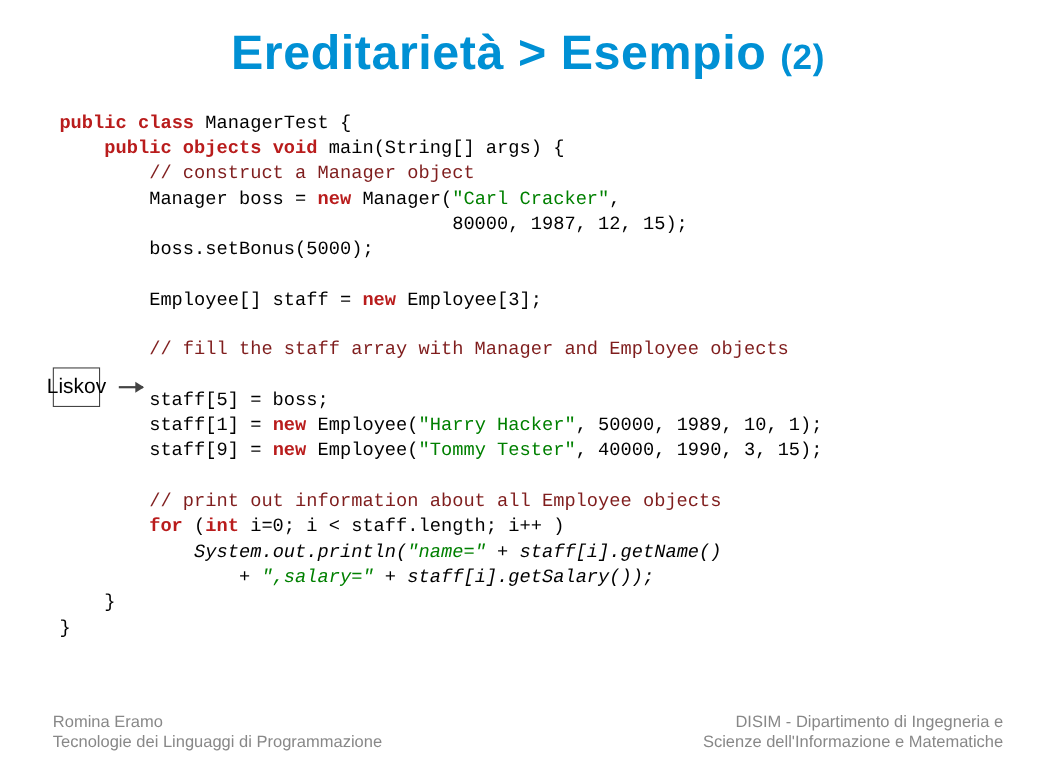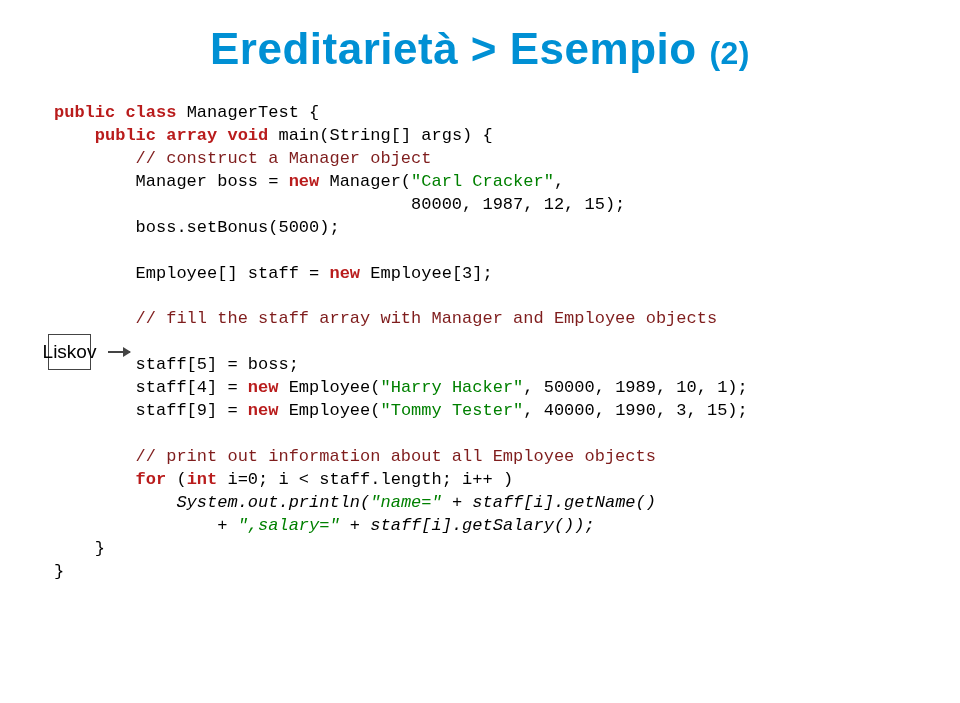--- a/index.html
+++ b/index.html
@@ -85,36 +85,46 @@
     <span>Ereditarietà &gt; Esempio </span><span class="small">(2)</span>
   </div>
 
   <div class="code-wrap">
     <div class="liskov-box">
       <span>Liskov</span>
     </div>
     <div class="arrow"></div>
 
     <div class="code"><span class="kw">public</span><span class="kw"> class</span><span> ManagerTest {</span>
-<span class="kw">    public</span><span class="kw"> array</span><span class="kw"> void</span><span> main(String[] args) {</span>
+<span class="kw">    public</span><span class="kw"> objects</span><span class="kw"> void</span><span> main(String[] args) {</span>
 <span class="cm">        // construct a Manager object</span>
 <span>        Manager boss = </span><span class="kw">new</span><span> Manager(</span><span class="st">"Carl Cracker"</span><span>,</span>
 <span>                                   80000, 1987, 12, 15);</span>
 <span>        boss.setBonus(5000);</span>
 <span></span>
 <span>        Employee[] staff = </span><span class="kw">new</span><span> Employee[3];</span>
 <span></span>
 <span class="cm">        // fill the staff array with Manager and Employee objects</span>
 <span></span>
 <span>        staff[5] = boss;</span>
-<span>        staff[4] = </span><span class="kw">new</span><span> Employee(</span><span class="st">"Harry Hacker"</span><span>, 50000, 1989, 10, 1);</span>
+<span>        staff[1] = </span><span class="kw">new</span><span> Employee(</span><span class="st">"Harry Hacker"</span><span>, 50000, 1989, 10, 1);</span>
 <span>        staff[9] = </span><span class="kw">new</span><span> Employee(</span><span class="st">"Tommy Tester"</span><span>, 40000, 1990, 3, 15);</span>
 <span></span>
 <span class="cm">        // print out information about all Employee objects</span>
 <span class="kw">        for</span><span> (</span><span class="kw">int</span><span> i=0; i &lt; staff.length; i++ )</span>
 <span class="it">            System.</span><span class="it">out</span><span class="it">.println(</span><span class="st it">"name="</span><span class="it"> + staff[i].getName()</span>
 <span class="it">                + </span><span class="st it">",salary="</span><span class="it"> + staff[i].getSalary());</span>
 <span>    }</span>
 <span>}</span></div>
   </div>
 
+  <div class="footer">
+    <div class="left">
+      <div>Romina Eramo</div>
+      <div>Tecnologie dei Linguaggi di Programmazione</div>
+    </div>
+    <div class="right">
+      <div>DISIM - Dipartimento di Ingegneria e</div>
+      <div>Scienze dell'Informazione e Matematiche</div>
+    </div>
+  </div>
 
 </div>
 
 </body></html>

